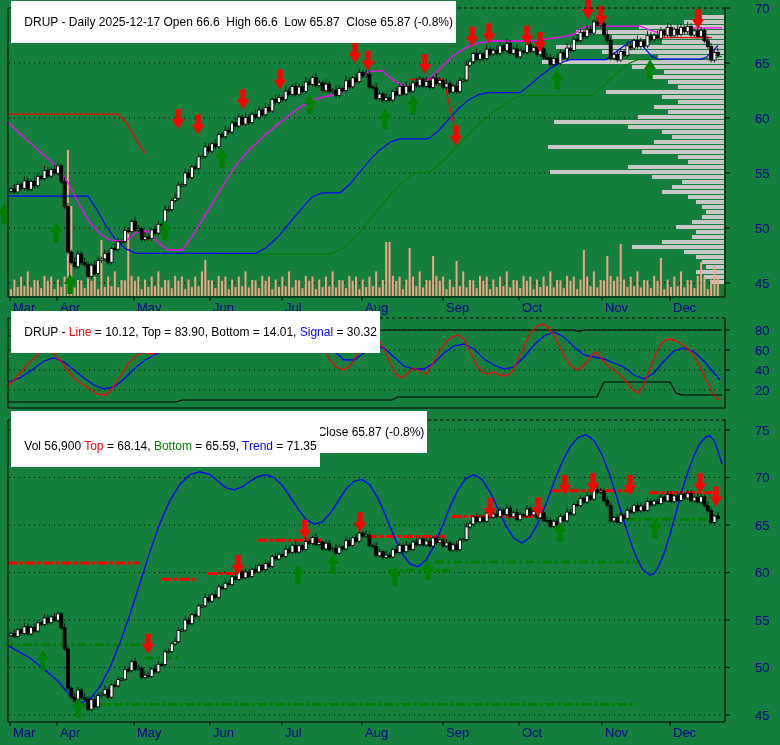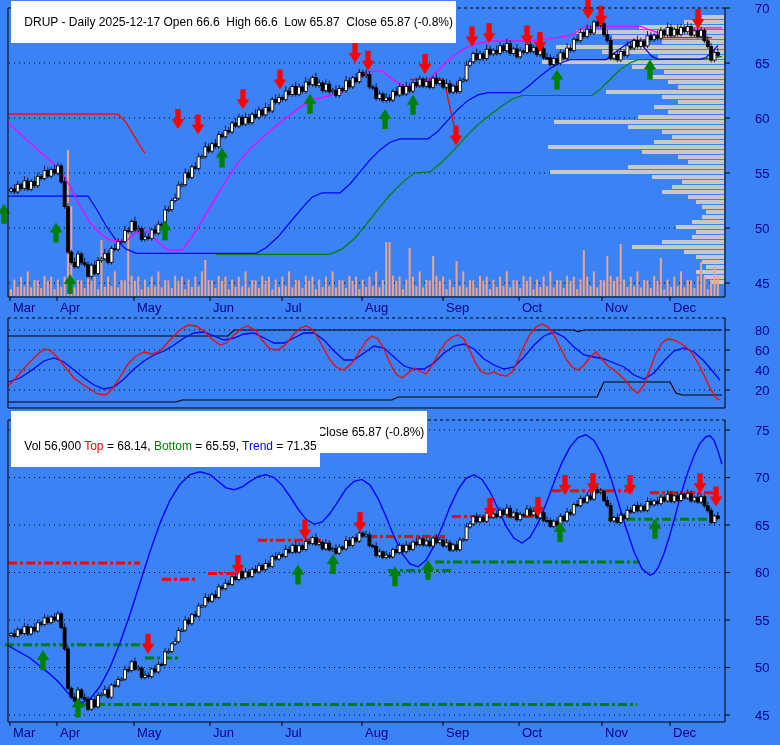--- a/index.html
+++ b/index.html
@@ -1,16 +1,16 @@
 <!DOCTYPE html>
 <html><head>
 <meta charset="utf-8">
 <style>
   html,body{margin:0;padding:0;background:#fff;}
-  .stage{position:relative;width:780px;height:745px;background:#3b82f6;overflow:hidden;
+  .stage{position:relative;width:780px;height:745px;background:#15803d;overflow:hidden;
          font-family:"Liberation Sans",sans-serif;}
   svg{position:absolute;left:0;top:0;}
   .hd{position:absolute;font-size:12px;line-height:14px;color:#000;background:#fff;
       white-space:pre;padding-right:3px;z-index:5;}
   .m{color:#FF00FF}.r{color:#FF0000}.b{color:#0000FF}.g{color:#008000}
 </style>
 </head>
 <body>
 
 <div class="stage">
@@ -1299,20 +1299,23 @@
       <line x1="602" y1="722" x2="602" y2="726" stroke="#000" stroke-width="1"></line>
       <text x="605" y="737" fill="#00008B" font-size="13" font-family="&quot;Liberation Sans&quot;,sans-serif">Nov</text>
       <line x1="670" y1="722" x2="670" y2="726" stroke="#000" stroke-width="1"></line>
       <text x="673" y="737" fill="#00008B" font-size="13" font-family="&quot;Liberation Sans&quot;,sans-serif">Dec</text>
     </svg>
 
   <div class="hd" style="left:11px;top:1px;">
     <span>DRUP - Daily 2025-12-17 Open 66.6  High 66.6  Low 65.87  Close 65.87 (-0.8%)</span>
   </div>
 
+  <div class="hd" style="left:11px;top:311px;">
+    <span>DRUP - </span><span class="r">Line</span><span> = 10.12, Top = 83.90, Bottom = 14.01, </span><span class="b">Signal</span><span> = 30.32</span>
+  </div>
 
   <div class="hd" style="left:11px;top:411px;">
     <span>DRUP - Daily 2025-12-17 Open 66.6,Hi 66.6,Lo 65.87, Close 65.87 (-0.8%)</span>
   </div>
   <div class="hd" style="left:11px;top:425px;text-align:right;">
     <span>Vol 56,900 </span><span class="r">Top</span><span> = 68.14, </span><span class="g">Bottom</span><span> = 65.59, </span><span class="b">Trend</span><span> = 71.35</span>
   </div>
 </div>
 
 </body></html>

